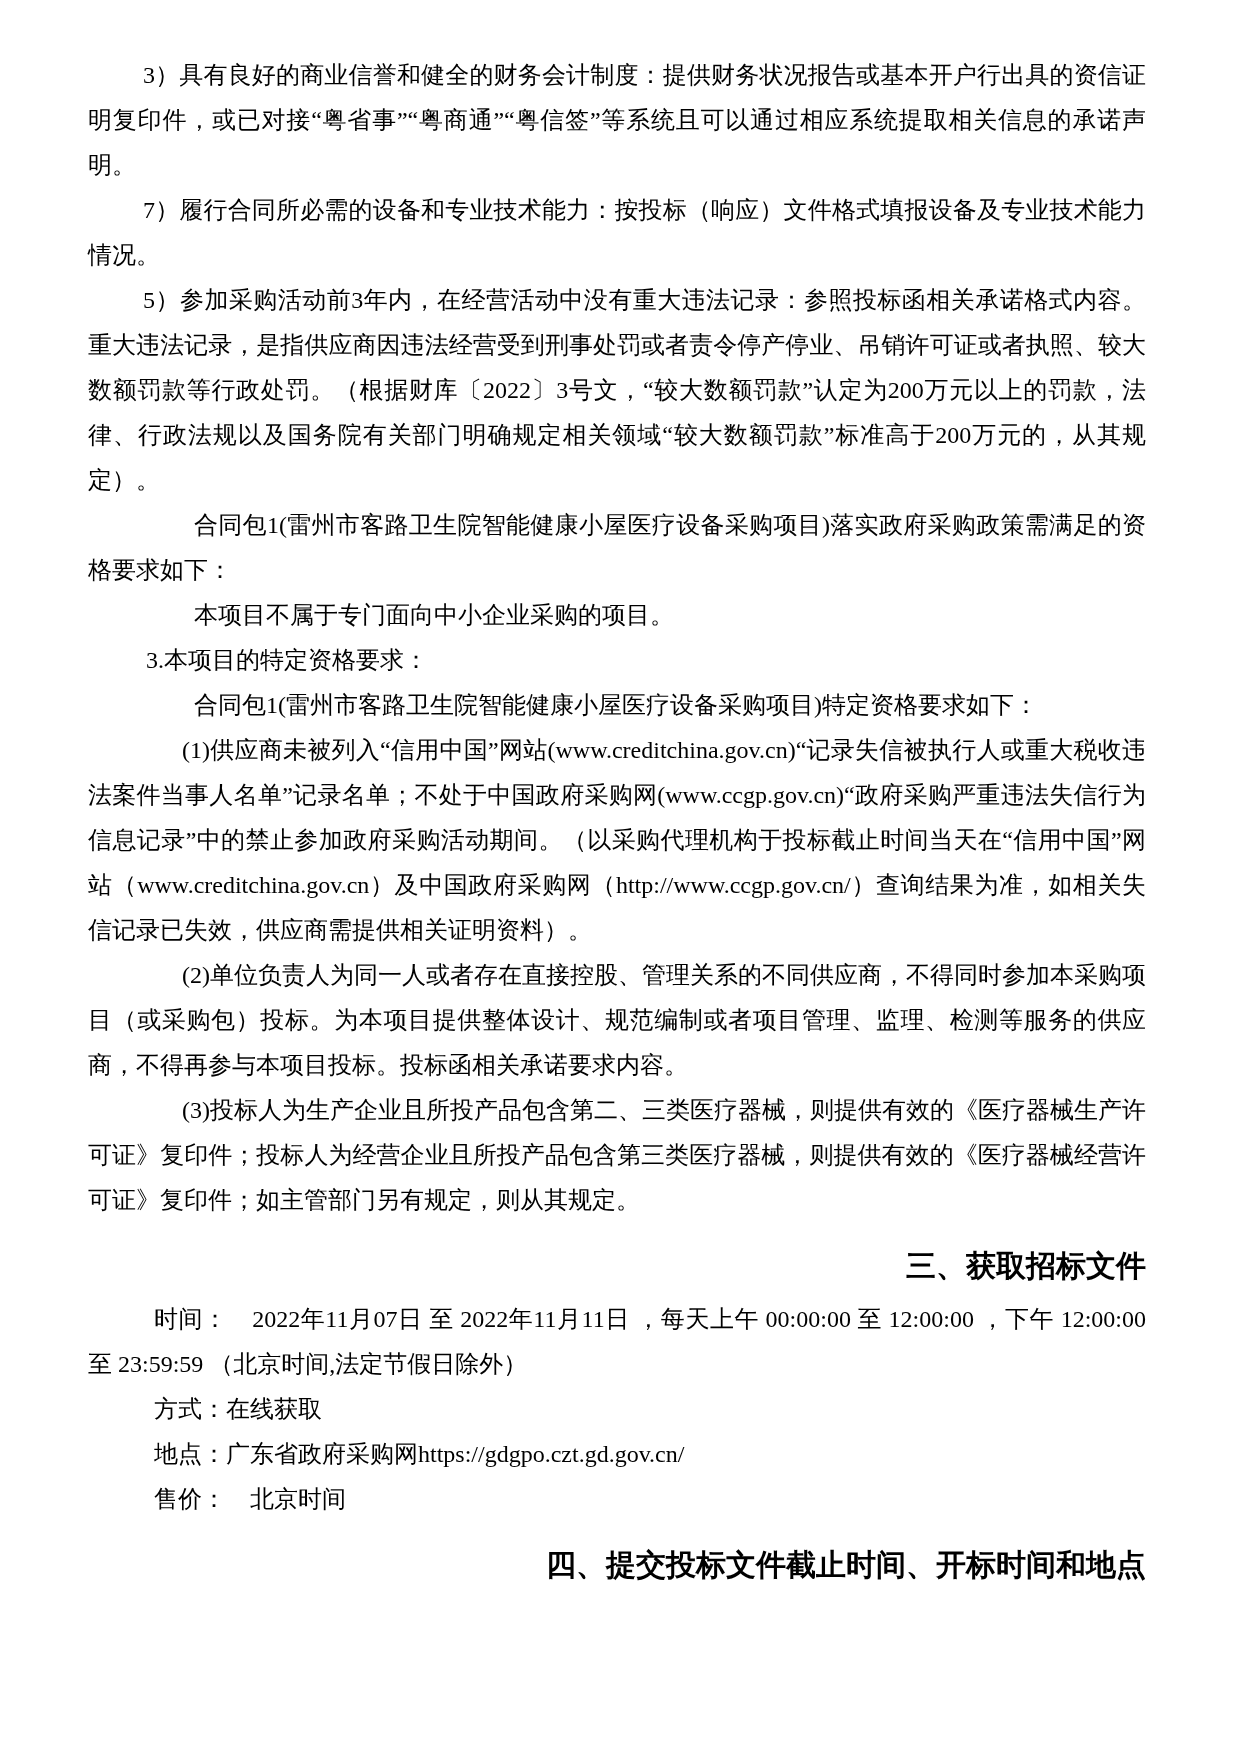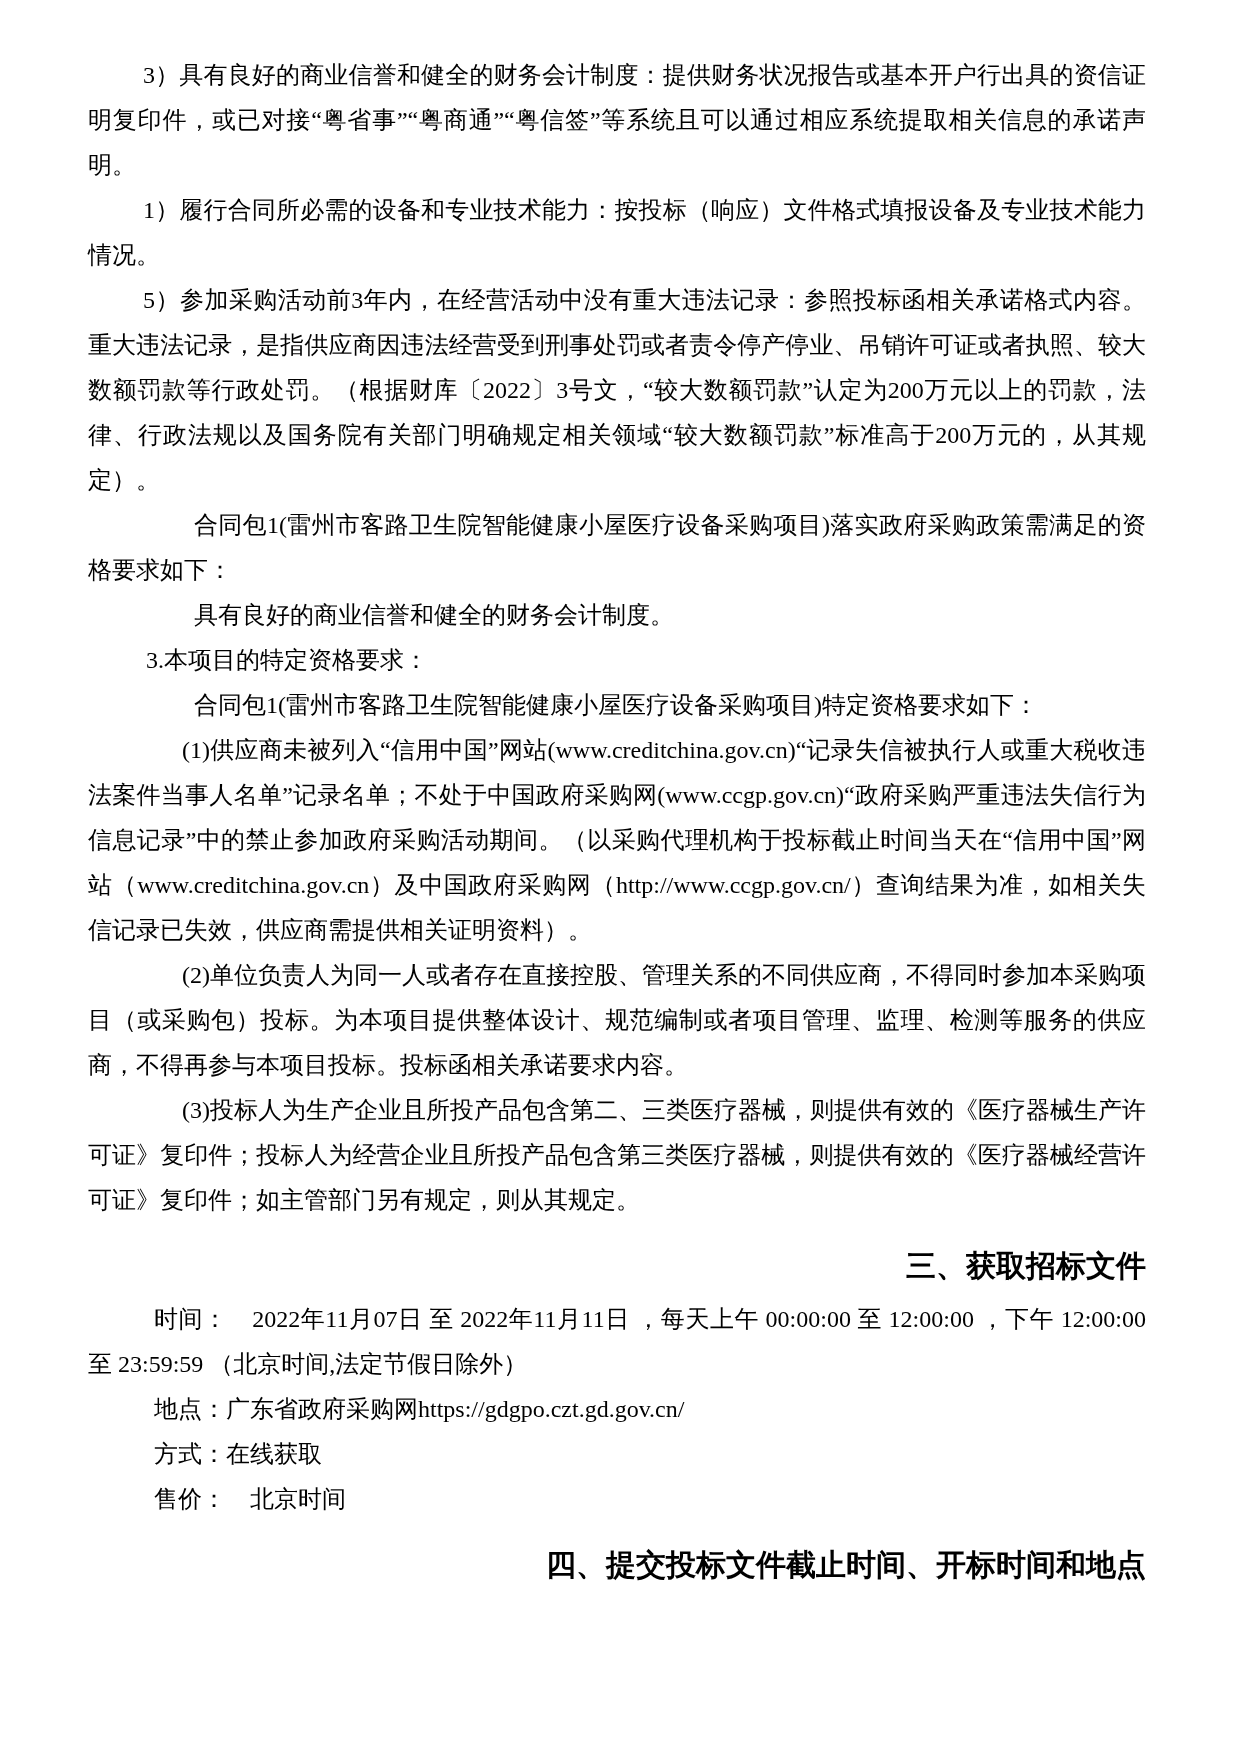--- a/index.html
+++ b/index.html
@@ -38,44 +38,44 @@
   }
   .hd-4 { }
 </style>
 </head>
 <body>
 
 <main class="doc">
 
   <p class="ind-clause">3）具有良好的商业信誉和健全的财务会计制度：提供财务状况报告或基本开户行出具的资信证明复印件，或已对接“粤省事”“粤商通”“粤信签”等系统且可以通过相应系统提取相关信息的承诺声明。</p>
 
-  <p class="ind-clause">1）履行合同所必需的设备和专业技术能力：按投标（响应）文件格式填报设备及专业技术能力情况。</p>
+  <p class="ind-clause">7）履行合同所必需的设备和专业技术能力：按投标（响应）文件格式填报设备及专业技术能力情况。</p>
 
   <p class="ind-clause">5）参加采购活动前3年内，在经营活动中没有重大违法记录：参照投标函相关承诺格式内容。重大违法记录，是指供应商因违法经营受到刑事处罚或者责令停产停业、吊销许可证或者执照、较大数额罚款等行政处罚。（根据财库〔2022〕3号文，“较大数额罚款”认定为200万元以上的罚款，法律、行政法规以及国务院有关部门明确规定相关领域“较大数额罚款”标准高于200万元的，从其规定）。</p>
 
 
   <p class="ind-pkg">合同包1(雷州市客路卫生院智能健康小屋医疗设备采购项目)落实政府采购政策需满足的资格要求如下：</p>
 
-  <p class="ind-pkg">具有良好的商业信誉和健全的财务会计制度。</p>
+  <p class="ind-pkg">本项目不属于专门面向中小企业采购的项目。</p>
 
   <p class="ind-item">3.本项目的特定资格要求：</p>
 
   <p class="ind-pkg">合同包1(雷州市客路卫生院智能健康小屋医疗设备采购项目)特定资格要求如下：</p>
 
   <p class="ind-sub">(1)供应商未被列入“信用中国”网站(www.creditchina.gov.cn)“记录失信被执行人或重大税收违法案件当事人名单”记录名单；不处于中国政府采购网(www.ccgp.gov.cn)“政府采购严重违法失信行为信息记录”中的禁止参加政府采购活动期间。（以采购代理机构于投标截止时间当天在“信用中国”网站（www.creditchina.gov.cn）及中国政府采购网（http://www.ccgp.gov.cn/）查询结果为准，如相关失信记录已失效，供应商需提供相关证明资料）。</p>
 
   <p class="ind-sub">(2)单位负责人为同一人或者存在直接控股、管理关系的不同供应商，不得同时参加本采购项目（或采购包）投标。为本项目提供整体设计、规范编制或者项目管理、监理、检测等服务的供应商，不得再参与本项目投标。投标函相关承诺要求内容。</p>
 
   <p class="ind-sub">(3)投标人为生产企业且所投产品包含第二、三类医疗器械，则提供有效的《医疗器械生产许可证》复印件；投标人为经营企业且所投产品包含第三类医疗器械，则提供有效的《医疗器械经营许可证》复印件；如主管部门另有规定，则从其规定。</p>
 
   <h2 class="hd">三、获取招标文件</h2>
 
   <p class="ind-detail">时间：　2022年11月07日 至 2022年11月11日 ，每天上午 00:00:00 至 12:00:00 ，下午 12:00:00 至 23:59:59 （北京时间,法定节假日除外）</p>
 
+  <p class="ind-detail">方式：在线获取</p>
+
   <p class="ind-detail">地点：广东省政府采购网https://gdgpo.czt.gd.gov.cn/</p>
-
-  <p class="ind-detail">方式：在线获取</p>
 
   <p class="ind-detail">售价：　北京时间</p>
 
   <h2 class="hd hd-4">四、提交投标文件截止时间、开标时间和地点</h2>
 
 </main>
 
 </body></html>

